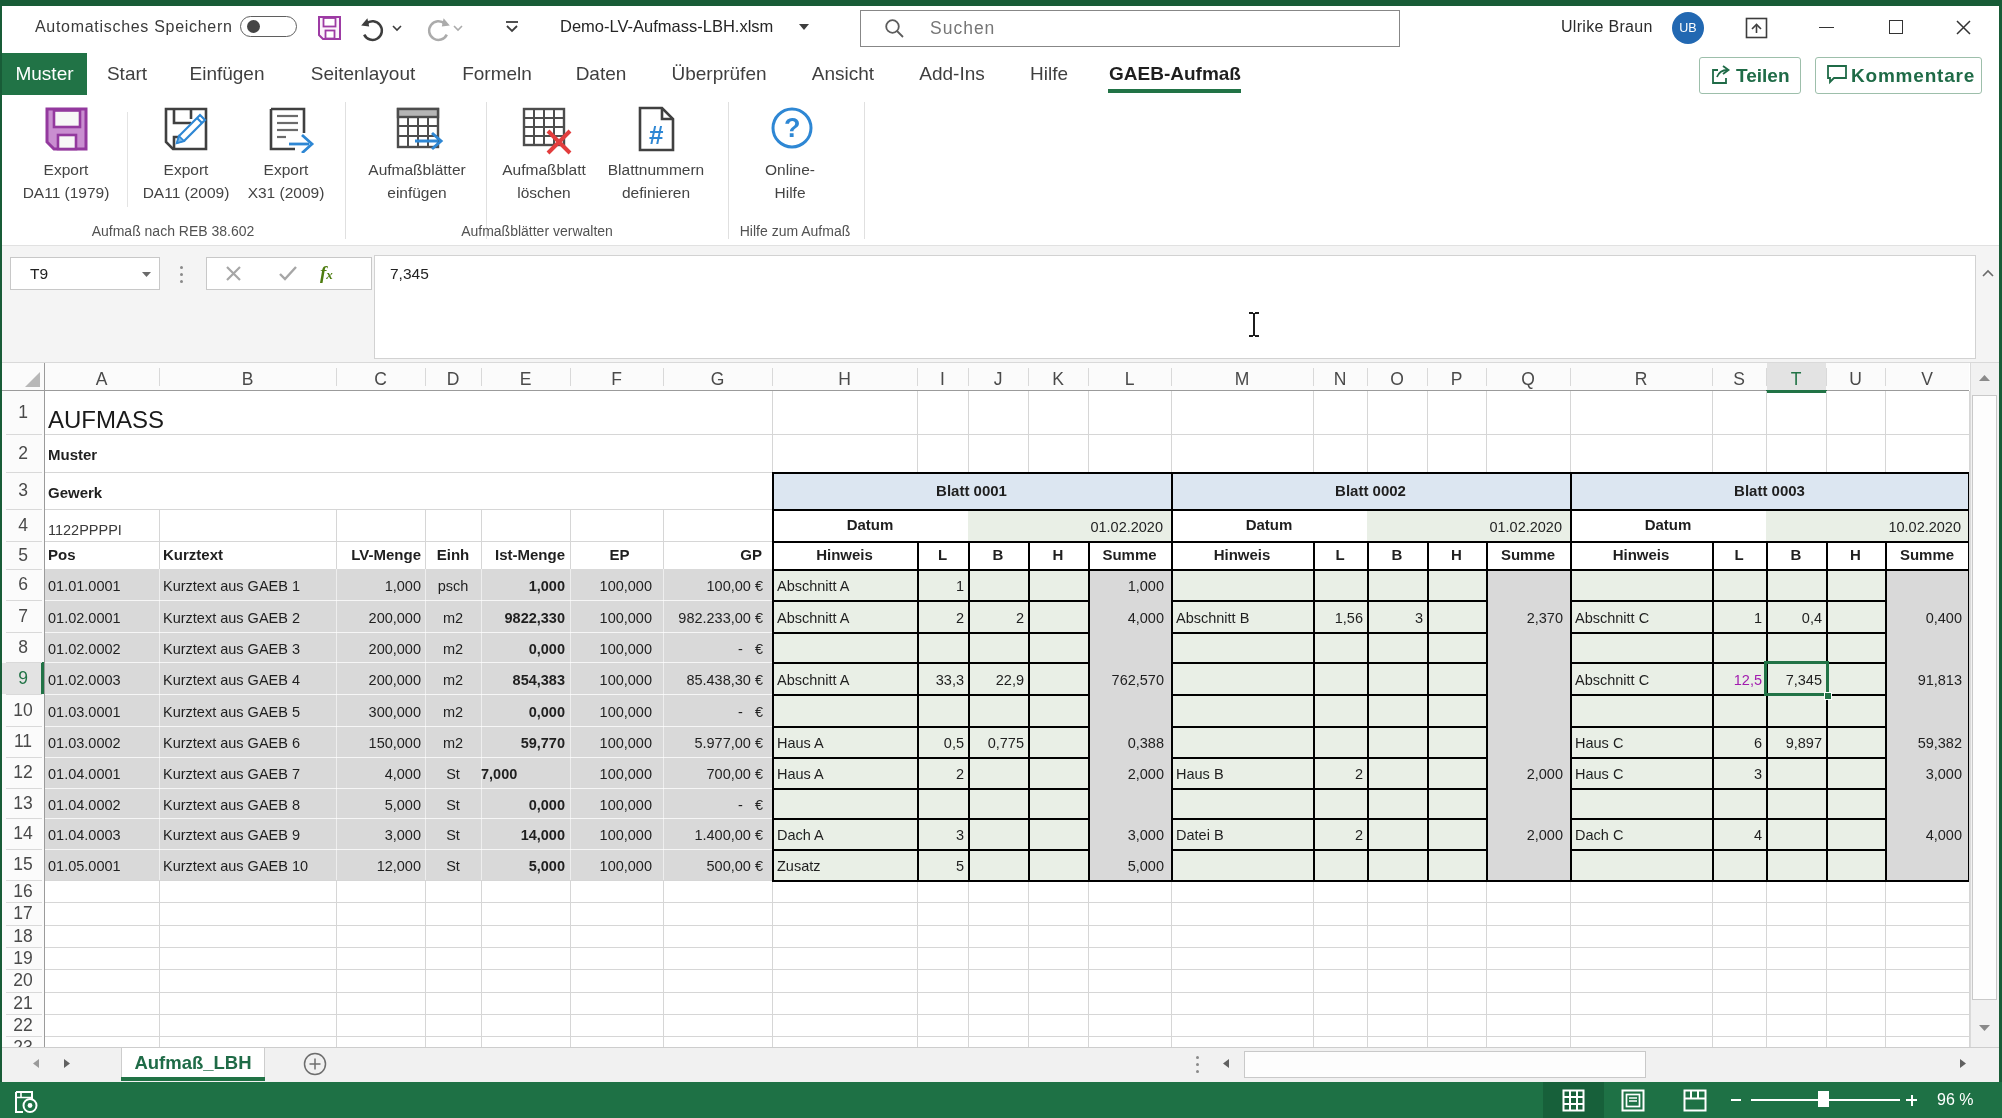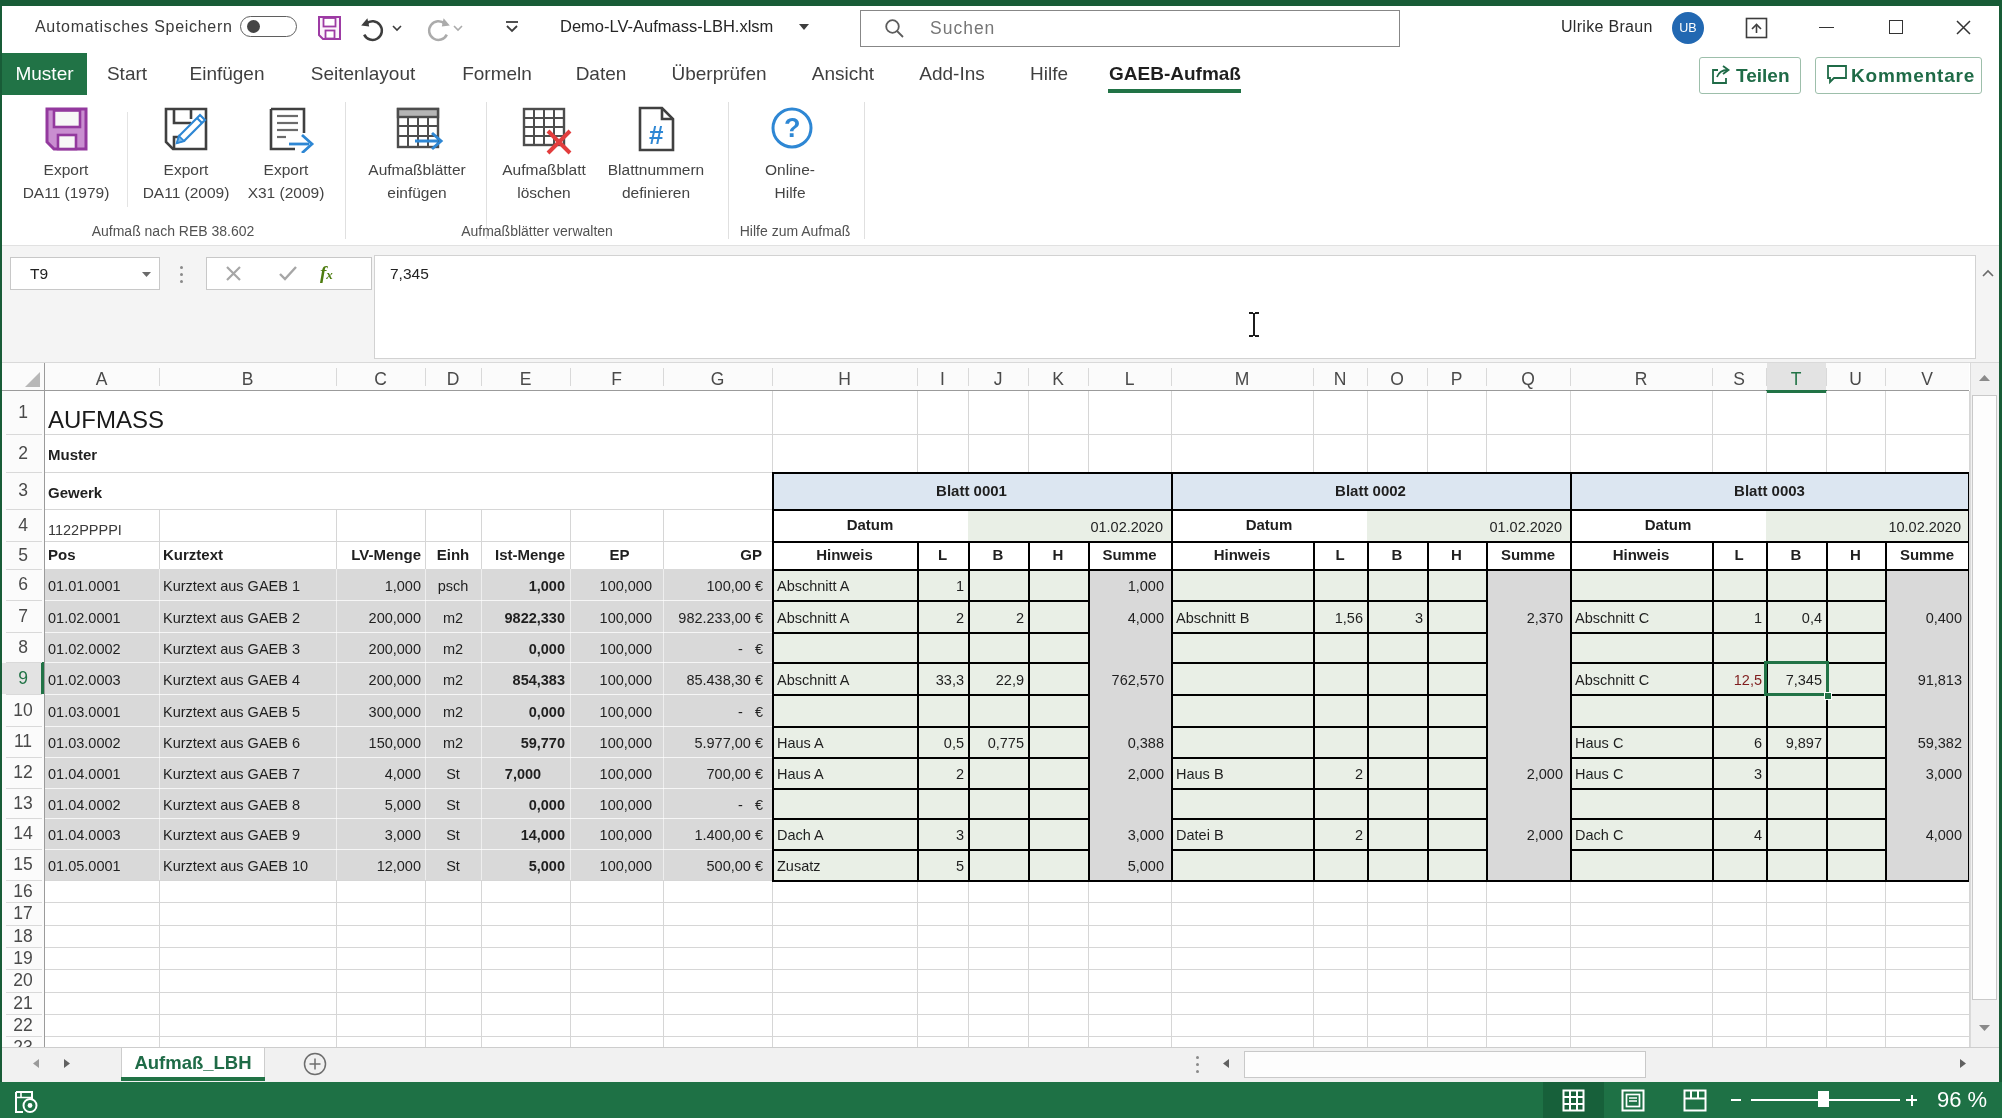--- a/index.html
+++ b/index.html
@@ -390,21 +390,21 @@
 <div style="position:absolute;left:163px;top:728px;font-size:14.5px;color:#1f1f1f;white-space:nowrap;height:31px;line-height:31px;">Kurztext aus GAEB 6</div>
 <div style="position:absolute;left:336px;top:728px;font-size:14.5px;color:#1f1f1f;white-space:nowrap;width:89px;height:31px;line-height:31px;text-align:right;padding-right:4px;">150,000</div>
 <div style="position:absolute;left:453px;top:728px;transform:translateX(-50%);font-size:14.5px;color:#1f1f1f;white-space:nowrap;height:31px;line-height:31px;">m2</div>
 <div style="position:absolute;left:481px;top:728px;font-size:14.5px;color:#1f1f1f;white-space:nowrap;width:89px;height:31px;line-height:31px;text-align:right;font-weight:bold;padding-right:5px;">59,770</div>
 <div style="position:absolute;left:570px;top:728px;font-size:14.5px;color:#1f1f1f;white-space:nowrap;width:93px;height:31px;line-height:31px;text-align:right;padding-right:11px;">100,000</div>
 <div style="position:absolute;left:663px;top:728px;font-size:14.5px;color:#1f1f1f;white-space:nowrap;width:109px;height:31px;line-height:31px;text-align:right;padding-right:9px;">5.977,00 €</div>
 <div style="position:absolute;left:48px;top:759px;font-size:14.5px;color:#1f1f1f;white-space:nowrap;height:31px;line-height:31px;">01.04.0001</div>
 <div style="position:absolute;left:163px;top:759px;font-size:14.5px;color:#1f1f1f;white-space:nowrap;height:31px;line-height:31px;">Kurztext aus GAEB 7</div>
 <div style="position:absolute;left:336px;top:759px;font-size:14.5px;color:#1f1f1f;white-space:nowrap;width:89px;height:31px;line-height:31px;text-align:right;padding-right:4px;">4,000</div>
 <div style="position:absolute;left:453px;top:759px;transform:translateX(-50%);font-size:14.5px;color:#1f1f1f;white-space:nowrap;height:31px;line-height:31px;">St</div>
-<div style="position:absolute;left:481px;top:759px;font-size:14.5px;color:#1f1f1f;white-space:nowrap;width:89px;height:31px;line-height:31px;text-align:center;font-weight:bold;padding-right:5px;">7,000</div>
+<div style="position:absolute;left:481px;top:759px;font-size:14.5px;color:#1f1f1f;white-space:nowrap;width:89px;height:31px;line-height:31px;text-align:left;font-weight:bold;padding-right:5px;">7,000</div>
 <div style="position:absolute;left:570px;top:759px;font-size:14.5px;color:#1f1f1f;white-space:nowrap;width:93px;height:31px;line-height:31px;text-align:right;padding-right:11px;">100,000</div>
 <div style="position:absolute;left:663px;top:759px;font-size:14.5px;color:#1f1f1f;white-space:nowrap;width:109px;height:31px;line-height:31px;text-align:right;padding-right:9px;">700,00 €</div>
 <div style="position:absolute;left:48px;top:790px;font-size:14.5px;color:#1f1f1f;white-space:nowrap;height:30px;line-height:30px;">01.04.0002</div>
 <div style="position:absolute;left:163px;top:790px;font-size:14.5px;color:#1f1f1f;white-space:nowrap;height:30px;line-height:30px;">Kurztext aus GAEB 8</div>
 <div style="position:absolute;left:336px;top:790px;font-size:14.5px;color:#1f1f1f;white-space:nowrap;width:89px;height:30px;line-height:30px;text-align:right;padding-right:4px;">5,000</div>
 <div style="position:absolute;left:453px;top:790px;transform:translateX(-50%);font-size:14.5px;color:#1f1f1f;white-space:nowrap;height:30px;line-height:30px;">St</div>
 <div style="position:absolute;left:481px;top:790px;font-size:14.5px;color:#1f1f1f;white-space:nowrap;width:89px;height:30px;line-height:30px;text-align:right;font-weight:bold;padding-right:5px;">0,000</div>
 <div style="position:absolute;left:570px;top:790px;font-size:14.5px;color:#1f1f1f;white-space:nowrap;width:93px;height:30px;line-height:30px;text-align:right;padding-right:11px;">100,000</div>
 <div style="position:absolute;left:663px;top:790px;font-size:14.5px;color:#1f1f1f;white-space:nowrap;width:109px;height:30px;line-height:30px;text-align:right;padding-right:9px;">-&nbsp;&nbsp;&nbsp;€</div>
 <div style="position:absolute;left:48px;top:820px;font-size:14.5px;color:#1f1f1f;white-space:nowrap;height:31px;line-height:31px;">01.04.0003</div>
@@ -533,21 +533,21 @@
 <div style="position:absolute;left:1796px;top:541px;transform:translateX(-50%);font-size:15px;color:#1f1f1f;white-space:nowrap;height:28px;line-height:28px;font-weight:bold;">B</div>
 <div style="position:absolute;left:1855.5px;top:541px;transform:translateX(-50%);font-size:15px;color:#1f1f1f;white-space:nowrap;height:28px;line-height:28px;font-weight:bold;">H</div>
 <div style="position:absolute;left:1927px;top:541px;transform:translateX(-50%);font-size:15px;color:#1f1f1f;white-space:nowrap;height:28px;line-height:28px;font-weight:bold;">Summe</div>
 <div style="position:absolute;left:1570px;top:569px;width:315px;height:311px;background:#e9efe6;"></div>
 <div style="position:absolute;left:1885px;top:569px;width:84px;height:311px;background:#d9d9d9;"></div>
 <div style="position:absolute;left:1575px;top:602px;font-size:14.5px;color:#1f1f1f;white-space:nowrap;height:32px;line-height:32px;">Abschnitt C</div>
 <div style="position:absolute;left:1712px;top:602px;font-size:14.5px;color:#1f1f1f;white-space:nowrap;width:54px;height:32px;line-height:32px;text-align:right;padding-right:4px;">1</div>
 <div style="position:absolute;left:1766px;top:602px;font-size:14.5px;color:#1f1f1f;white-space:nowrap;width:60px;height:32px;line-height:32px;text-align:right;padding-right:4px;">0,4</div>
 <div style="position:absolute;left:1885px;top:602px;font-size:14.5px;color:#1f1f1f;white-space:nowrap;width:84px;height:32px;line-height:32px;text-align:right;padding-right:7px;">0,400</div>
 <div style="position:absolute;left:1575px;top:664px;font-size:14.5px;color:#1f1f1f;white-space:nowrap;height:32px;line-height:32px;">Abschnitt C</div>
-<div style="position:absolute;left:1712px;top:664px;font-size:14.5px;color:#7f1d1d;white-space:nowrap;width:54px;height:32px;line-height:32px;text-align:right;padding-right:4px;">12,5</div>
+<div style="position:absolute;left:1712px;top:664px;font-size:14.5px;color:#a21caf;white-space:nowrap;width:54px;height:32px;line-height:32px;text-align:right;padding-right:4px;">12,5</div>
 <div style="position:absolute;left:1766px;top:664px;font-size:14.5px;color:#1f1f1f;white-space:nowrap;width:60px;height:32px;line-height:32px;text-align:right;padding-right:4px;">7,345</div>
 <div style="position:absolute;left:1885px;top:664px;font-size:14.5px;color:#1f1f1f;white-space:nowrap;width:84px;height:32px;line-height:32px;text-align:right;padding-right:7px;">91,813</div>
 <div style="position:absolute;left:1575px;top:728px;font-size:14.5px;color:#1f1f1f;white-space:nowrap;height:31px;line-height:31px;">Haus C</div>
 <div style="position:absolute;left:1712px;top:728px;font-size:14.5px;color:#1f1f1f;white-space:nowrap;width:54px;height:31px;line-height:31px;text-align:right;padding-right:4px;">6</div>
 <div style="position:absolute;left:1766px;top:728px;font-size:14.5px;color:#1f1f1f;white-space:nowrap;width:60px;height:31px;line-height:31px;text-align:right;padding-right:4px;">9,897</div>
 <div style="position:absolute;left:1885px;top:728px;font-size:14.5px;color:#1f1f1f;white-space:nowrap;width:84px;height:31px;line-height:31px;text-align:right;padding-right:7px;">59,382</div>
 <div style="position:absolute;left:1575px;top:759px;font-size:14.5px;color:#1f1f1f;white-space:nowrap;height:31px;line-height:31px;">Haus C</div>
 <div style="position:absolute;left:1712px;top:759px;font-size:14.5px;color:#1f1f1f;white-space:nowrap;width:54px;height:31px;line-height:31px;text-align:right;padding-right:4px;">3</div>
 <div style="position:absolute;left:1885px;top:759px;font-size:14.5px;color:#1f1f1f;white-space:nowrap;width:84px;height:31px;line-height:31px;text-align:right;padding-right:7px;">3,000</div>
 <div style="position:absolute;left:1575px;top:820px;font-size:14.5px;color:#1f1f1f;white-space:nowrap;height:31px;line-height:31px;">Dach C</div>
@@ -626,12 +626,12 @@
   </svg>
 <svg style="position:absolute;left:1683px;top:1089px" width="24" height="23" viewBox="0 0 24 23">
 <rect x="1.5" y="1.5" width="21" height="20" fill="none" stroke="#fff" stroke-width="2"></rect>
 <path d="M8 1.5 v8 M15 1.5 v8 M1.5 9.5 h21" stroke="#fff" stroke-width="2"></path>
   </svg>
 <div style="position:absolute;left:1731px;top:1099px;width:10px;height:2px;background:#fff;"></div>
 <div style="position:absolute;left:1751px;top:1099px;width:149px;height:2px;background:#fff;"></div>
 <div style="position:absolute;left:1818px;top:1091px;width:11px;height:16px;background:#fff;"></div>
 <div style="position:absolute;left:1906px;top:1099px;width:11px;height:2px;background:#fff;"></div>
 <div style="position:absolute;left:1910.5px;top:1094.5px;width:2px;height:11px;background:#fff;"></div>
-<div style="position:absolute;left:1937px;top:1089px;font-size:22px;color:#fff;white-space:nowrap;height:22px;line-height:22px;">96 %</div>
+<div style="position:absolute;left:1937px;top:1089px;font-size:16px;color:#fff;white-space:nowrap;height:22px;line-height:22px;">96 %</div>
 </body></html>

